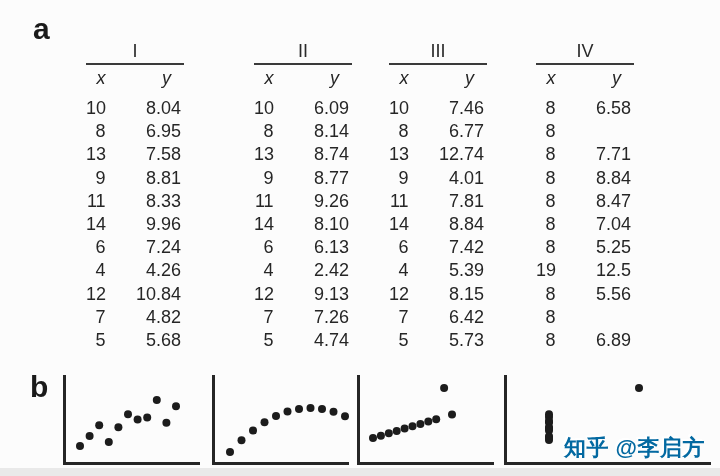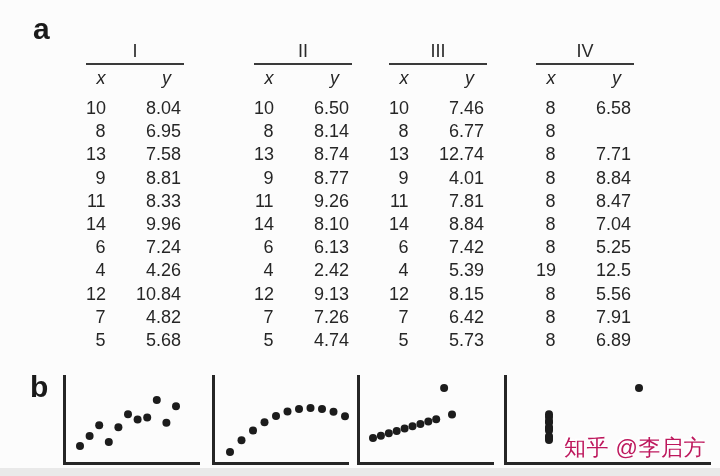--- a/index.html
+++ b/index.html
@@ -12,22 +12,22 @@
   .tgroup{position:absolute;top:40px;width:98px;}
   .ttitle{height:22px;line-height:22px;text-align:center;font-size:18px;
           border-bottom:2px solid #3a3a3a;padding-bottom:1px;color:#2a2a2a;}
   .trow{display:flex;height:23.2px;line-height:23.2px;font-size:18px;white-space:nowrap;}
   .cx{flex:0 0 20%;text-align:right;}
   .cy{flex:1 1 auto;text-align:right;padding-right:3px;}
   .thead{height:26px;line-height:26px;margin-bottom:6px;font-style:italic;font-size:18px;}
   .thead .cx{padding-right:4px;}
   .thead .cy{padding-right:13px;}
   .plot{position:absolute;}
-  .watermark{position:absolute;left:564px;top:433px;font-size:22px;font-weight:400;
-             color:#be185d;letter-spacing:.5px;white-space:nowrap;z-index:5;
+  .watermark{position:absolute;left:564px;top:433px;font-size:22px;font-weight:700;
+             color:#0369a1;letter-spacing:.5px;white-space:nowrap;z-index:5;
              text-shadow:-2px -2px 0 #ffffff,-1px -1px 0 #ffffff;}
   .bottom-strip{position:absolute;left:0;right:0;bottom:0;height:8px;background:#e9e9e9;}
 </style>
 </head>
 <body>
 
 <div id="canvas">
   <div class="panel-label" id="label-a">a</div>
   <div id="tables">
       <div class="tgroup" style="left: 86px;">
@@ -82,21 +82,21 @@
         </div>
       </div>
       <div class="tgroup" style="left: 254px;">
         <div class="ttitle">II</div>
         <div class="trow thead">
           <span class="cx">x</span>
           <span class="cy">y</span>
         </div>
         <div class="trow">
           <span class="cx">10</span>
-          <span class="cy">6.50</span>
+          <span class="cy">6.09</span>
         </div>
         <div class="trow">
           <span class="cx">8</span>
           <span class="cy">8.14</span>
         </div>
         <div class="trow">
           <span class="cx">13</span>
           <span class="cy">8.74</span>
         </div>
         <div class="trow">
@@ -219,21 +219,20 @@
         <div class="trow">
           <span class="cx">19</span>
           <span class="cy">12.5</span>
         </div>
         <div class="trow">
           <span class="cx">8</span>
           <span class="cy">5.56</span>
         </div>
         <div class="trow">
           <span class="cx">8</span>
-          <span class="cy">7.91</span>
         </div>
         <div class="trow">
           <span class="cx">8</span>
           <span class="cy">6.89</span>
         </div>
       </div>
     </div>
   <div class="panel-label" id="label-b">b</div>
   <div id="plots">
       <svg class="plot" width="138" height="92" style="left: 62px; top: 374px;">

